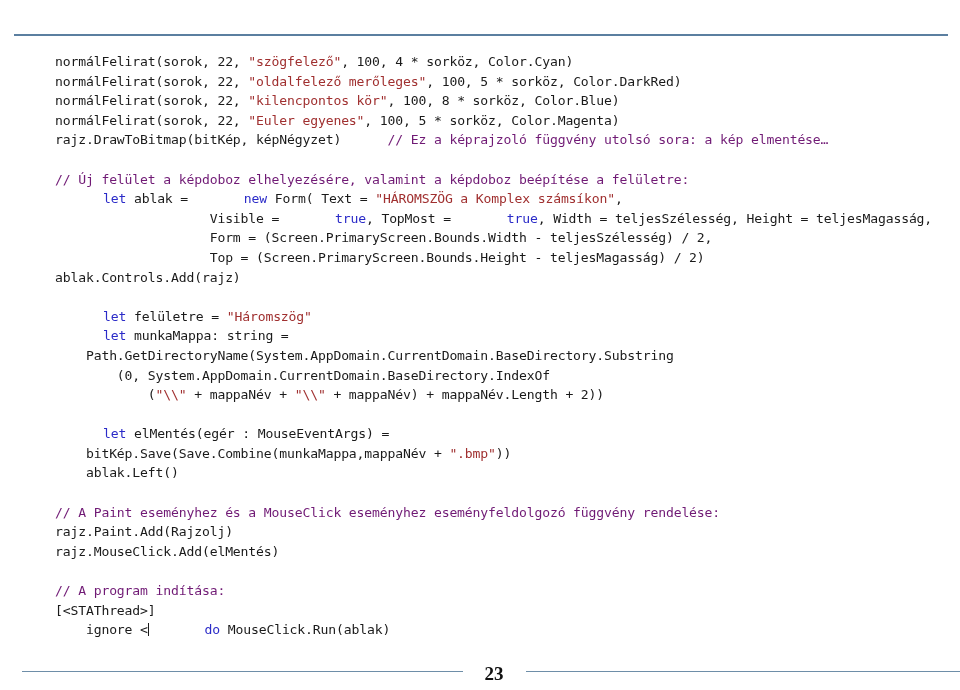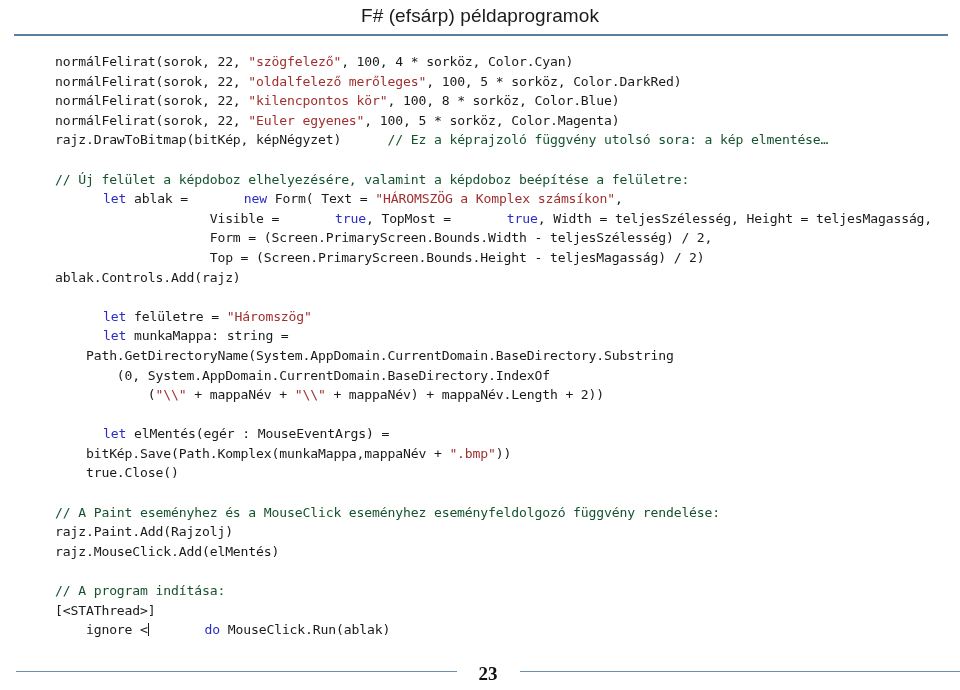--- a/index.html
+++ b/index.html
@@ -57,37 +57,37 @@
   pre.code-block {
     margin: 0;
     padding: 0;
     font-family: "DejaVu Sans Mono", "Liberation Mono", monospace;
     font-size: 13.1px;
     line-height: 19.6px;
     color: #1a1a1a;
     white-space: pre;
     letter-spacing: -0.15px;
   }
-  .tok-comment { color: #14532d; }
+  .tok-comment { color: #701a75; }
   .tok-string  { color: #a03030; }
   .tok-kw      { color: #2b2bc8; margin-left: 48px; }
   .tok-plain   { color: #1a1a1a; margin-top: 45px; }
   .caret {
     display: inline-block;
     width: 1px;
     height: 13px;
     background: #1a1a1a;
     vertical-align: -2px;
     margin: 0 0px;
   }
 
   
   .slide-footer {
     position: absolute;
-    left: 8px;
+    left: 14px;
     top: 648px;
     width: 768px;
     height: 42px;
   }
   .footer-inner {
     position: absolute;
     top: 12px;
     left: 8px;
     width: 944px;
     display: flex;
@@ -106,21 +106,20 @@
     font-weight: bold;
     font-size: 19px;
     color: #111111;
     transform: translateY(3px);
   }
 </style>
 </head>
 <body>
 
 <div class="slide-header">
-  <div class="slide-title">F# (efsárp) példaprogramok</div>
   <div class="header-rule"></div>
 </div>
 
 <div class="code-area">
   <pre class="code-block" id="code-block"><span><span class="tok-plain">normálFelirat(sorok, 22, </span><span class="tok-string">"szögfelező"</span><span class="tok-plain">, 100, 4 * sorköz, Color.Cyan)</span></span>
 <span><span class="tok-plain">normálFelirat(sorok, 22, </span><span class="tok-string">"oldalfelező merőleges"</span><span class="tok-plain">, 100, 5 * sorköz, Color.DarkRed)</span></span>
 <span><span class="tok-plain">normálFelirat(sorok, 22, </span><span class="tok-string">"kilencpontos kör"</span><span class="tok-plain">, 100, 8 * sorköz, Color.Blue)</span></span>
 <span><span class="tok-plain">normálFelirat(sorok, 22, </span><span class="tok-string">"Euler egyenes"</span><span class="tok-plain">, 100, 5 * sorköz, Color.Magenta)</span></span>
 <span><span class="tok-plain">rajz.DrawToBitmap(bitKép, képNégyzet)      </span><span class="tok-comment">// Ez a képrajzoló függvény utolsó sora: a kép elmentése…</span></span>
 <span></span>
@@ -131,22 +130,22 @@
 <span><span class="tok-plain">                    Top = (Screen.PrimaryScreen.Bounds.Height - teljesMagasság) / 2)</span></span>
 <span><span class="tok-plain">ablak.Controls.Add(rajz)</span></span>
 <span></span>
 <span><span class="tok-kw">let</span><span class="tok-plain"> felületre = </span><span class="tok-string">"Háromszög"</span></span>
 <span><span class="tok-kw">let</span><span class="tok-plain"> munkaMappa: string =</span></span>
 <span><span class="tok-plain">    Path.GetDirectoryName(System.AppDomain.CurrentDomain.BaseDirectory.Substring</span></span>
 <span><span class="tok-plain">        (0, System.AppDomain.CurrentDomain.BaseDirectory.IndexOf</span></span>
 <span><span class="tok-plain">            (</span><span class="tok-string">"\\"</span><span class="tok-plain"> + mappaNév + </span><span class="tok-string">"\\"</span><span class="tok-plain"> + mappaNév) + mappaNév.Length + 2))</span></span>
 <span></span>
 <span><span class="tok-kw">let</span><span class="tok-plain"> elMentés(egér : MouseEventArgs) =</span></span>
-<span><span class="tok-plain">    bitKép.Save(Path.Komplex(munkaMappa,mappaNév + </span><span class="tok-string">".bmp"</span><span class="tok-plain">))</span></span>
-<span><span class="tok-plain">    true.Close()</span></span>
+<span><span class="tok-plain">    bitKép.Save(Save.Combine(munkaMappa,mappaNév + </span><span class="tok-string">".bmp"</span><span class="tok-plain">))</span></span>
+<span><span class="tok-plain">    ablak.Left()</span></span>
 <span></span>
 <span><span class="tok-comment">// A Paint eseményhez és a MouseClick eseményhez eseményfeldolgozó függvény rendelése:</span></span>
 <span><span class="tok-plain">rajz.Paint.Add(Rajzolj)</span></span>
 <span><span class="tok-plain">rajz.MouseClick.Add(elMentés)</span></span>
 <span></span>
 <span><span class="tok-comment">// A program indítása:</span></span>
 <span><span class="tok-plain">[&lt;STAThread&gt;]</span></span>
 <span><span class="tok-plain">    ignore &lt;</span><span class="caret"></span><span class="tok-plain"> </span><span class="tok-kw">do</span><span class="tok-plain"> MouseClick.Run(ablak)</span></span>
 </pre>
 </div>

